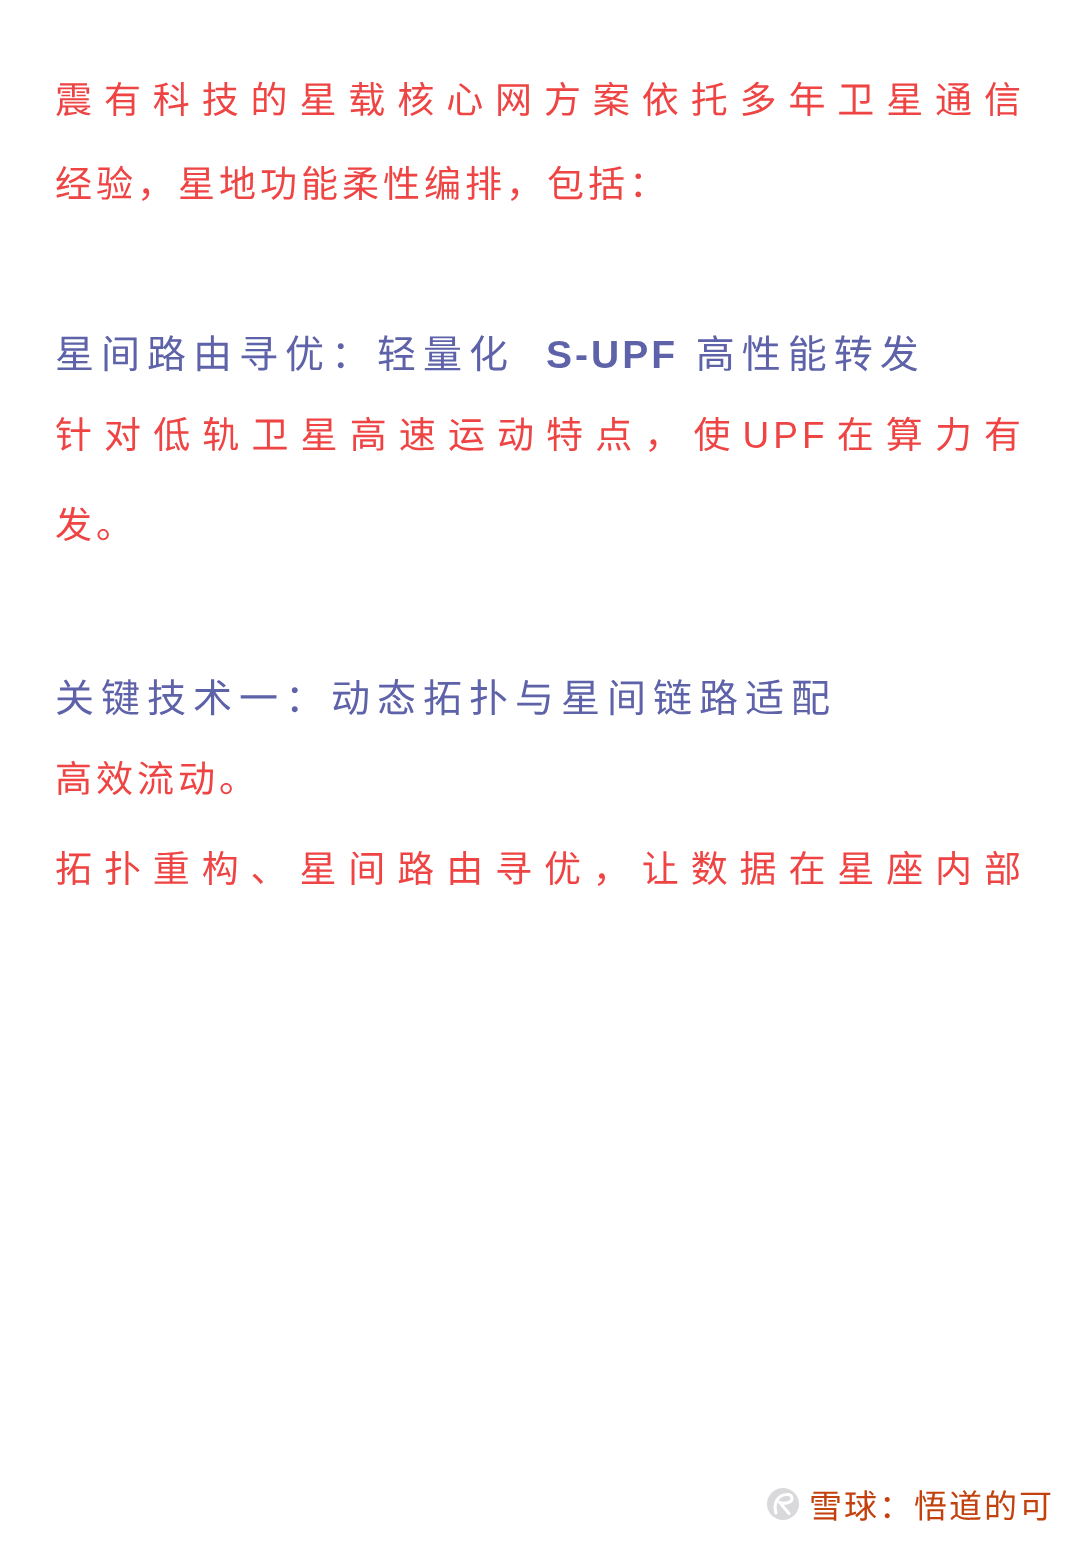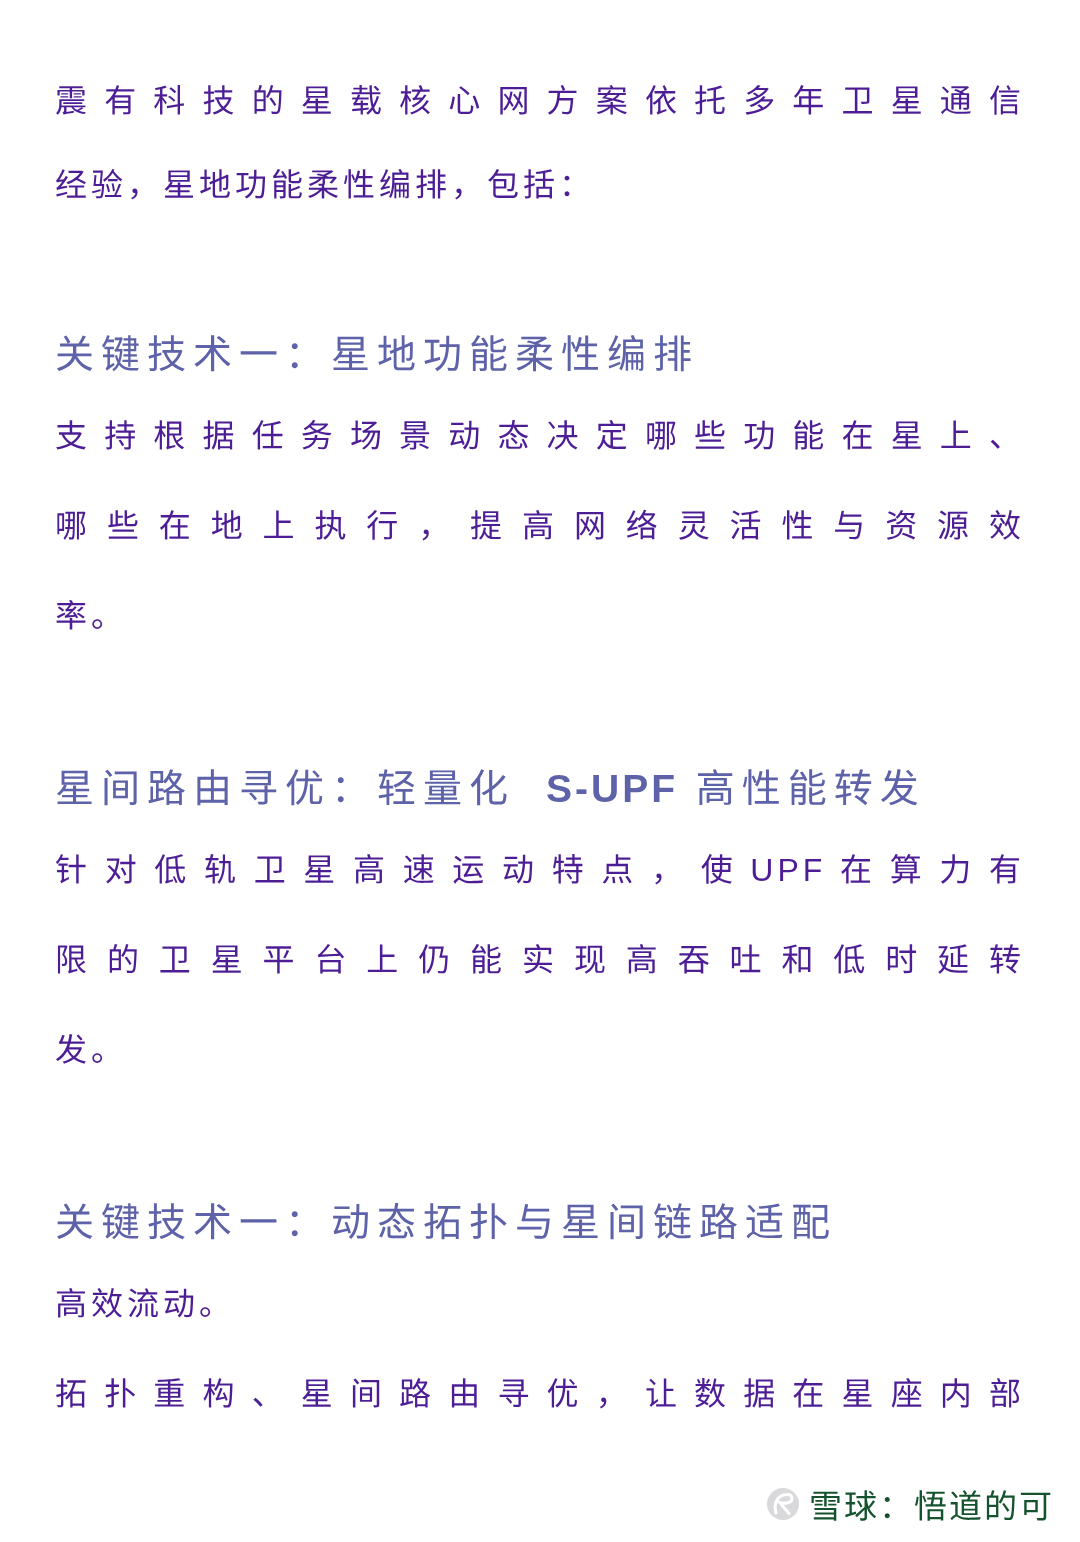--- a/index.html
+++ b/index.html
@@ -11,24 +11,24 @@
     font-family: "Liberation Sans", "DejaVu Sans", sans-serif;
   }
   .page {
     position: relative;
     width: 1080px;
     height: 1542px;
     padding: 0 55px;
   }
   
   .line {
-    font-size: 32px;
+    font-size: 37px;
     line-height: 90px;
     height: 90px;
-    color: #4c1d95;
+    color: #ef4444;
     letter-spacing: 4px;
     white-space: nowrap;
     overflow: visible;
   }
   .jline {
     white-space: normal;
     text-align: justify;
     text-align-last: justify;
     text-justify: inter-character;
   }
@@ -52,50 +52,41 @@
     right: 26px;
     bottom: 14px;
     display: flex;
     align-items: center;
     gap: 8px;
     color: #d6d6d8;
   }
   .watermark .wm-text {
     font-size: 33px;
     letter-spacing: 2px;
-    color: #14532d;
+    color: #c2410c;
     white-space: nowrap;
     font-family: Liberation Serif, serif;
   }
   .wm-logo { width: 36px; height: 36px; display: block; }
 </style>
 </head>
 <body>
 
 <div class="page">
 
   <div class="intro">
     <div class="line jline">震有科技的星载核心网方案依托多年卫星通信</div>
     <div class="line">经验，星地功能柔性编排，包括：</div>
   </div>
 
-  <div>
-    <div class="section-heading"><span>关键技术一：星地功能柔性编排</span><span class="hbold"></span><span></span></div>
-    <div class="section-body">
-      <div class="line jline">支持根据任务场景动态决定哪些功能在星上、</div>
-      <div class="line jline">哪些在地上执行，提高网络灵活性与资源效</div>
-      <div class="line">率。</div>
-    </div>
-  </div>
 
   <div>
     <div class="section-heading"><span>星间路由寻优：轻量化</span><span class="hbold">S-UPF</span><span> 高性能转发</span></div>
     <div class="section-body">
       <div class="line jline">针对低轨卫星高速运动特点，使UPF在算力有</div>
-      <div class="line jline">限的卫星平台上仍能实现高吞吐和低时延转</div>
       <div class="line">发。</div>
     </div>
   </div>
 
   <div>
     <div class="section-heading"><span>关键技术一：动态拓扑与星间链路适配</span><span class="hbold"></span><span></span></div>
     <div class="section-body">
       <div class="line">高效流动。</div>
       <div class="line jline">拓扑重构、星间路由寻优，让数据在星座内部</div>
     </div>

